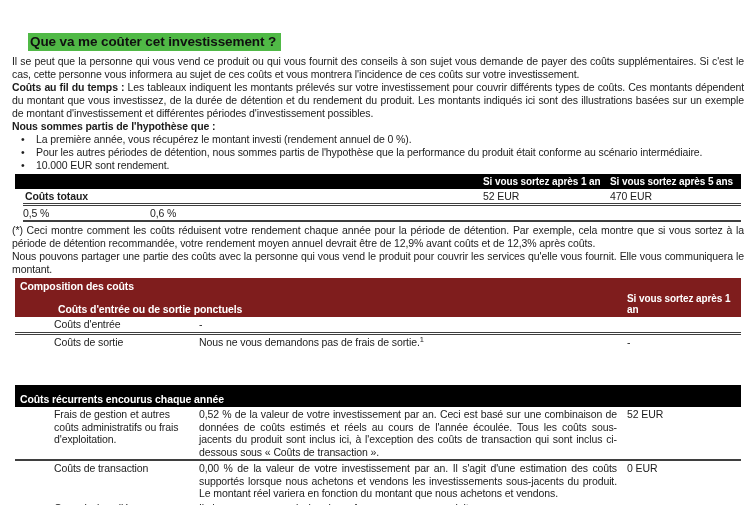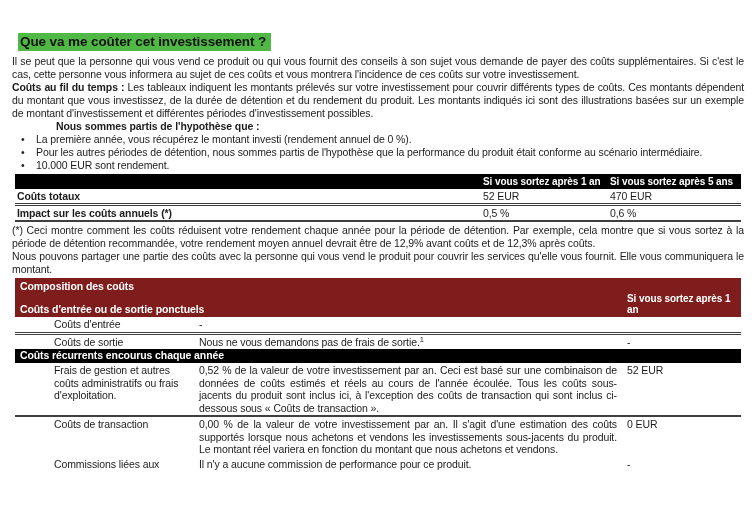--- a/index.html
+++ b/index.html
@@ -9,67 +9,67 @@
     width:756px; height:505px;
     overflow:hidden;
     background:#ffffff;
     color:#1c1c1c;
     font-family:"Liberation Sans", sans-serif;
     font-size:10.5px;
     line-height:13px;
     letter-spacing:-0.1px;
     padding:33px 12px 0 12px;
   }
-  .title-wrap { margin:0 0 4px 6px; }
+  .title-wrap { margin:0 0 4px 16px; }
   .title {
     display:inline-block;
     background:#50b946;
     color:#101010;
     font-size:13.5px;
     font-weight:bold;
     line-height:14px;
     padding:2px 5px 2px 2px;
   }
   p.body { text-align:justify; }
   .b { font-weight:bold; }
-  .bold-line { font-weight:bold;margin-left:44px; }
+  .bold-line { font-weight:bold; }
 
   .bullets { margin:0 0 2px 0; }
   .bullet-row { display:flex; }
   .bullet-glyph { width:24px; padding-left:9px; flex:0 0 24px; }
   .bullet-text { flex:1; text-align:justify; padding-right:6px; }
 
   
   .t1 { margin:2px 3px 0 3px; }
   .t1-header {
     display:flex; background:#000; color:#fff; font-weight:bold;
     font-size:10px; line-height:11px; padding:2px 0 2px 0;
   }
   .t1-header .c1 { flex:1; padding-left:5px; }
   .t1-header .c2 { flex:0 0 127px; padding-right:6px; }
   .t1-header .c3 { flex:0 0 131px; padding-right:2px; }
-  .t1-row { display:flex; align-items:center; padding:1px 0 0 0; }
+  .t1-row { display:flex; align-items:center; padding:1px 0 0 0;margin-left:8px; }
   .t1-row .c1 { flex:1; padding-left:2px; font-weight:bold; }
   .t1-row .c2 { flex:0 0 127px; }
   .t1-row .c3 { flex:0 0 131px; }
   .t1-row.r1 { border-bottom:3px double #3f3f3f; }
   .t1-row.r2 { border-bottom:2px solid #3f3f3f; }
 
   .note { margin-top:2px; }
 
   
   .comp { margin:2px 3px 0 3px; }
   .comp-head { background:#7f1d1d; color:#fff; padding:2px 0 2px 0; }
   .comp-title { font-weight:bold; padding-left:5px; line-height:12px; }
   .comp-subhead { display:flex; align-items:flex-end; margin-top:1px; }
-  .comp-subhead-left { flex:1; font-weight:bold; padding-left:5px; line-height:11px; }
+  .comp-subhead-left { flex:1; font-weight:bold; padding-left:5px; line-height:11px;margin-left:38px; }
   .comp-subhead-right { flex:0 0 114px; font-weight:bold; line-height:11px; font-size:10px; }
   .comp-bar {
     background:#000; color:#fff; font-weight:bold;
-    line-height:13px; padding:0 0 1px 5px;
+    line-height:13px; padding:8px 0 1px 5px;margin-top:36px;
   }
   .comp-row { display:flex; padding:1px 0 1px 0; }
   .comp-row .lab { flex:0 0 150px; padding-left:5px; padding-right:6px; line-height:12.5px;margin-left:34px; }
   .comp-row .desc { flex:1; padding-right:10px; text-align:justify; line-height:12.5px; }
   .comp-row .val { flex:0 0 114px; line-height:12.5px; }
   .comp-row.entry { border-bottom:3px double #3f3f3f; }
   .comp-row.mgmt { border-bottom:2px solid #3f3f3f; }
   sup { font-size:7.5px; line-height:0; vertical-align:super; letter-spacing:0; }
 </style>
 </head>
@@ -107,21 +107,20 @@
       <div class="c1"></div>
       <div class="c2">Si vous sortez après 1 an</div>
       <div class="c3">Si vous sortez après 5 ans</div>
     </div>
     <div class="t1-row r1">
       <div class="c1">Coûts totaux</div>
       <div class="c2">52 EUR</div>
       <div class="c3">470 EUR</div>
     </div>
     <div class="t1-row r2">
-      <div class="c1">Impact sur les coûts annuels (*)</div>
       <div class="c2">0,5 %</div>
       <div class="c3">0,6 %</div>
     </div>
   </div>
 
   <p class="body note">(*) Ceci montre comment les coûts réduisent votre rendement chaque année pour la période de détention. Par exemple, cela montre que si vous sortez à la période de détention recommandée, votre rendement moyen annuel devrait être de 12,9% avant coûts et de 12,3% après coûts.</p>
   <p class="body">Nous pouvons partager une partie des coûts avec la personne qui vous vend le produit pour couvrir les services qu'elle vous fournit. Elle vous communiquera le montant.</p>
 
   <div class="comp">
 

